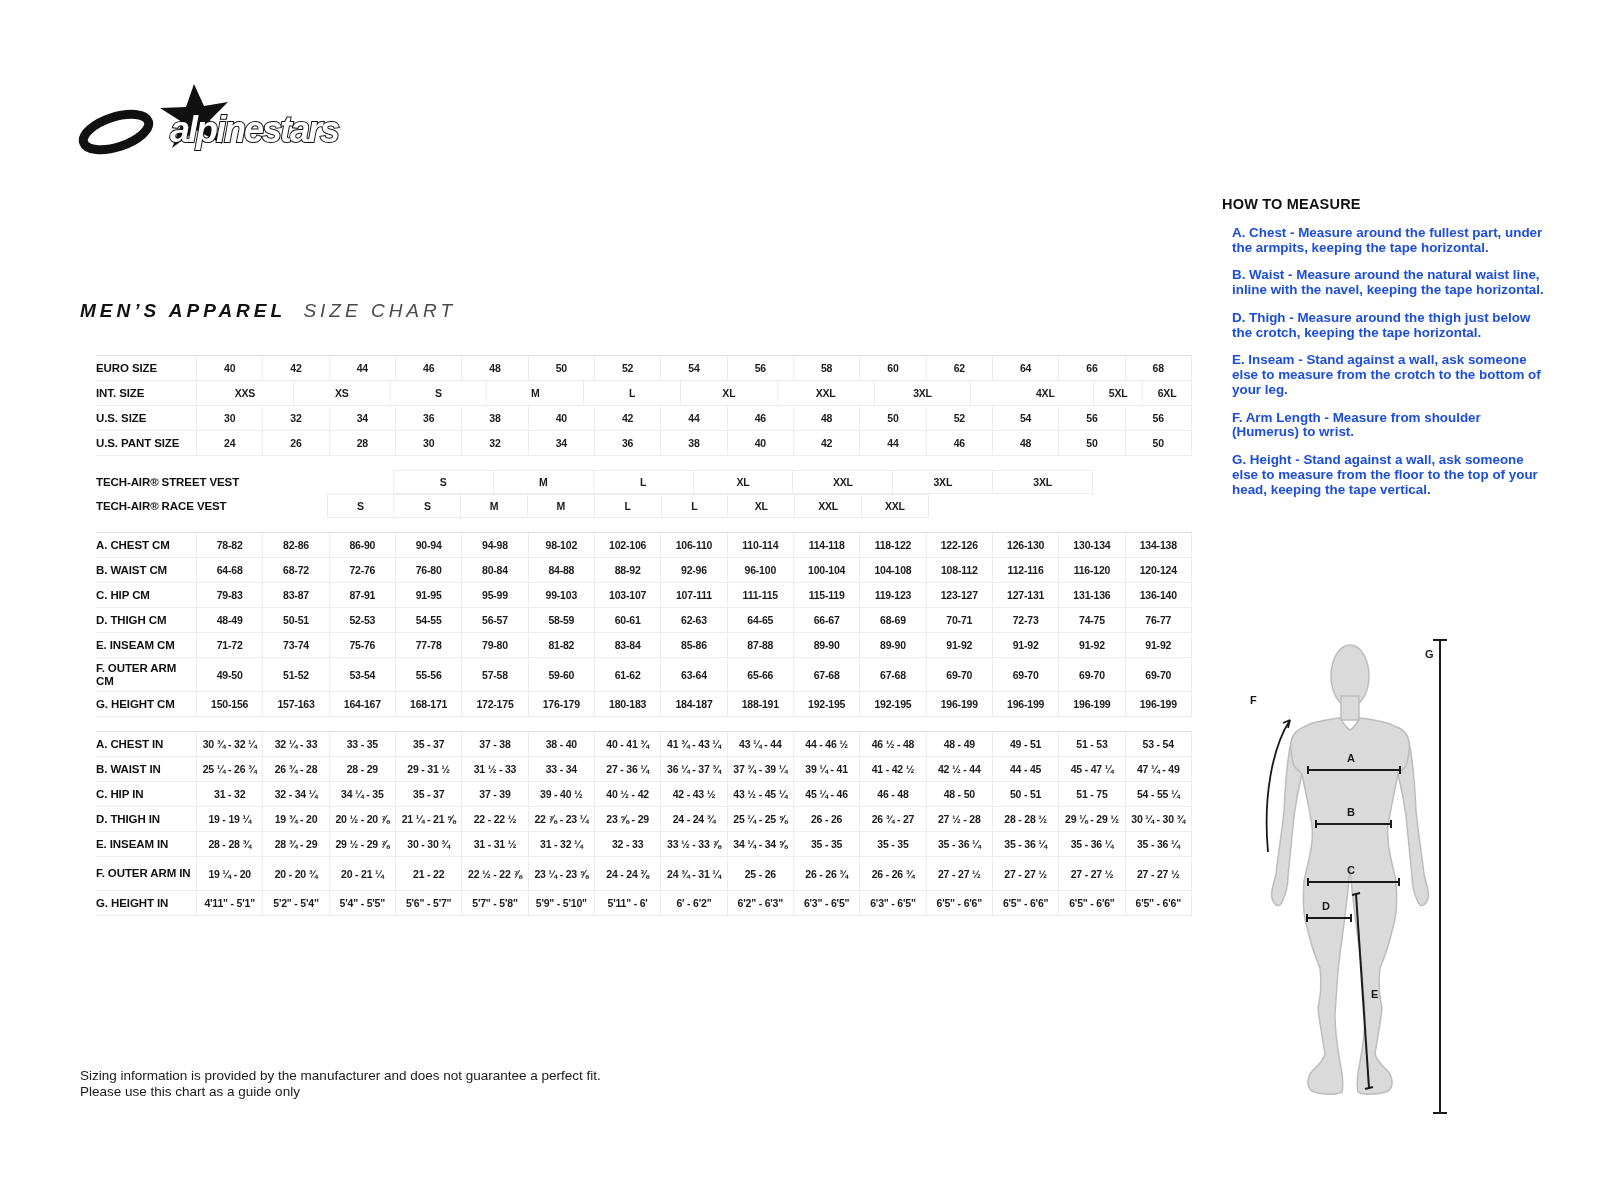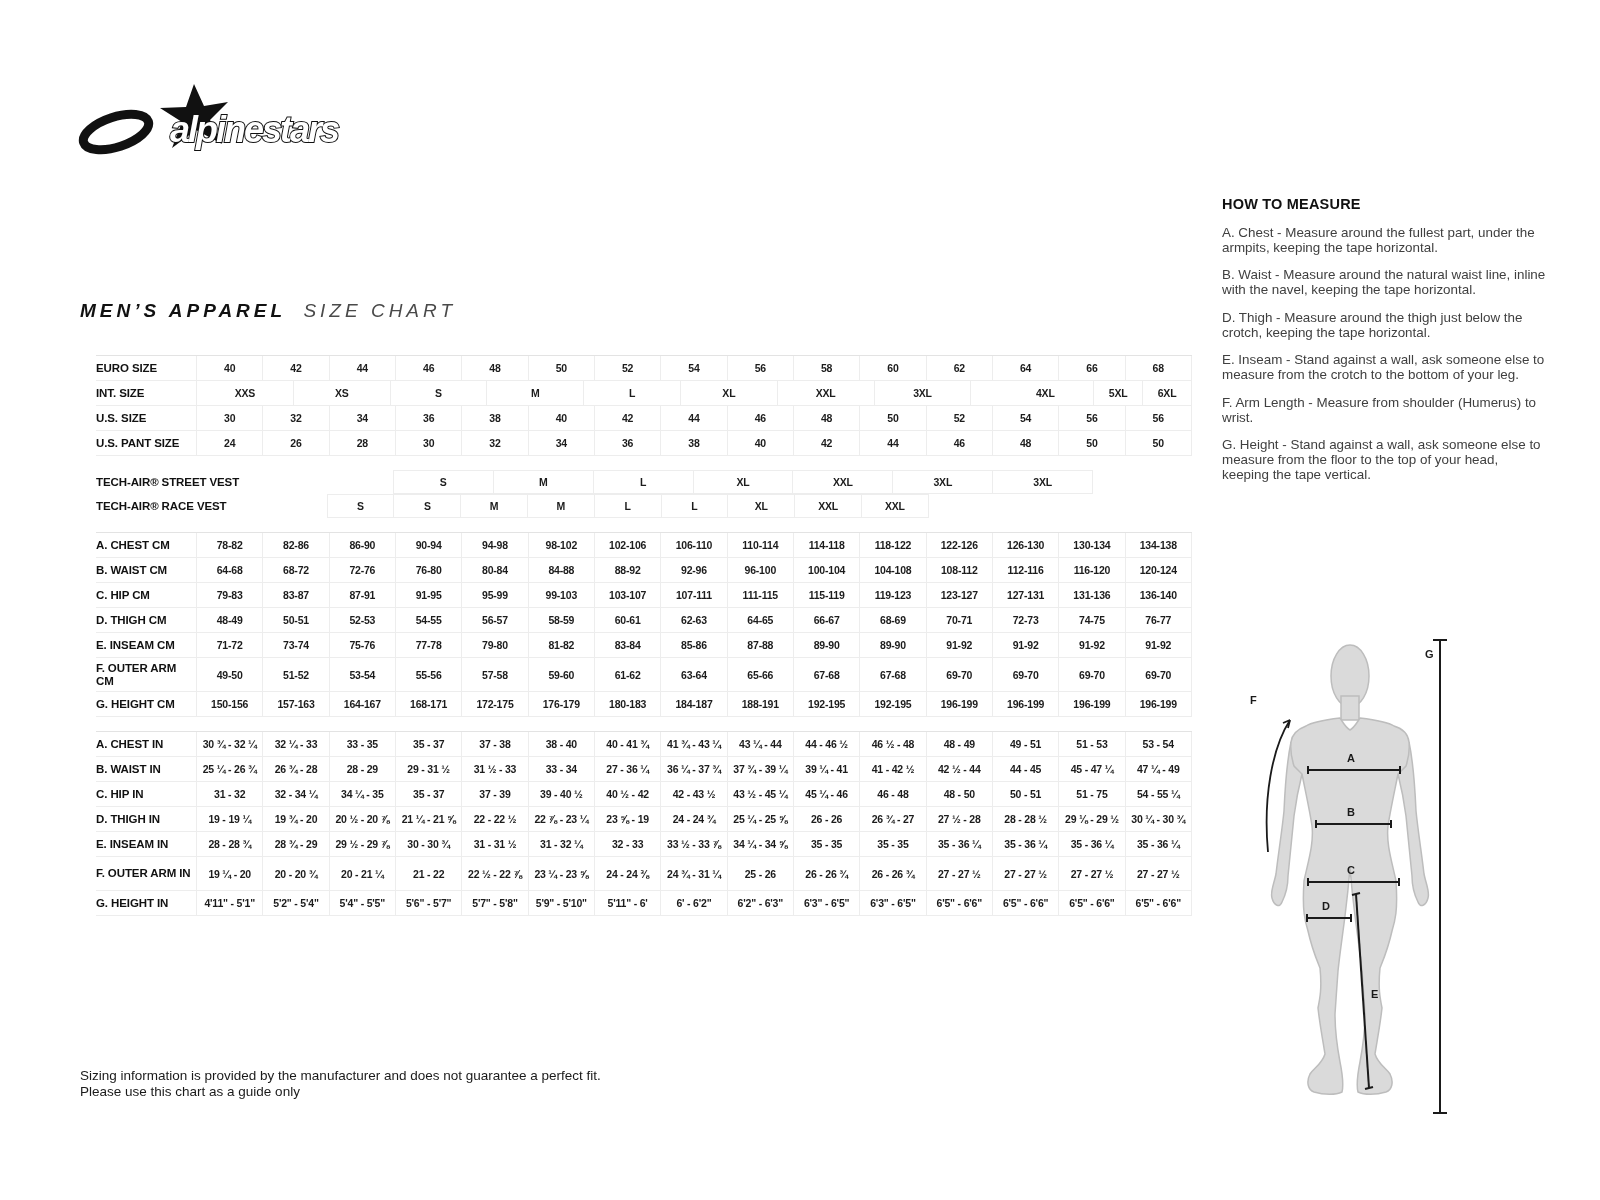--- a/index.html
+++ b/index.html
@@ -30,21 +30,21 @@
       border-left:1px solid #ededed;min-width:0;white-space:nowrap;}
   .t-row.main .cell:nth-child(2){border-left:none;}
   .t-row.main .cell:last-child{border-right:1px solid #ededed;}
   .t-row.vest .label{border:none;white-space:nowrap;overflow:visible;}
   .t-row.vest .cell{border:none;}
   .t-row.vest .cell.filled{border:1px solid #ededed;margin-left:-1px;}
 
   
   #measure-panel{left:1222px;top:196px;width:324px;}
   #measure-panel h3{margin:0 0 14px 0;font-size:14.5px;letter-spacing:0.2px;color:#111;}
-  #measure-panel p{margin:0 0 13px 0;font-size:13.4px;line-height:1.1;color:#404040;}
+  #measure-panel p{margin:0 0 13px 10px;font-size:13.4px;line-height:1.1;color:#1d4ed8;font-weight:bold;}
 
   
   #diagram{left:1228px;top:616px;}
   #diagram text{font-family:"Liberation Sans",sans-serif;font-size:11px;font-weight:bold;fill:#1a1a1a;}
 
   
   #footer{left:80px;top:1068px;font-size:13.5px;line-height:1.22;color:#1a1a1a;}
 </style>
 </head>
 <body>
@@ -339,21 +339,21 @@
       <div class="cell filled" style="flex: 1 1 0px;">54 - 55 ¼</div>
     </div>
     <div class="t-row main">
       <div class="label">D. THIGH IN</div>
       <div class="cell filled" style="flex: 1 1 0px;">19 - 19 ¼</div>
       <div class="cell filled" style="flex: 1 1 0px;">19 ¾ - 20</div>
       <div class="cell filled" style="flex: 1 1 0px;">20 ½ - 20 ⅞</div>
       <div class="cell filled" style="flex: 1 1 0px;">21 ¼ - 21 ⅝</div>
       <div class="cell filled" style="flex: 1 1 0px;">22 - 22 ½</div>
       <div class="cell filled" style="flex: 1 1 0px;">22 ⅞ - 23 ¼</div>
-      <div class="cell filled" style="flex: 1 1 0px;">23 ⅝ - 19</div>
+      <div class="cell filled" style="flex: 1 1 0px;">23 ⅝ - 29</div>
       <div class="cell filled" style="flex: 1 1 0px;">24 - 24 ¾</div>
       <div class="cell filled" style="flex: 1 1 0px;">25 ¼ - 25 ⅝</div>
       <div class="cell filled" style="flex: 1 1 0px;">26 - 26</div>
       <div class="cell filled" style="flex: 1 1 0px;">26 ¾ - 27</div>
       <div class="cell filled" style="flex: 1 1 0px;">27 ½ - 28</div>
       <div class="cell filled" style="flex: 1 1 0px;">28 - 28 ½</div>
       <div class="cell filled" style="flex: 1 1 0px;">29 ⅛ - 29 ½</div>
       <div class="cell filled" style="flex: 1 1 0px;">30 ¼ - 30 ¾</div>
     </div>
     <div class="t-row main">

